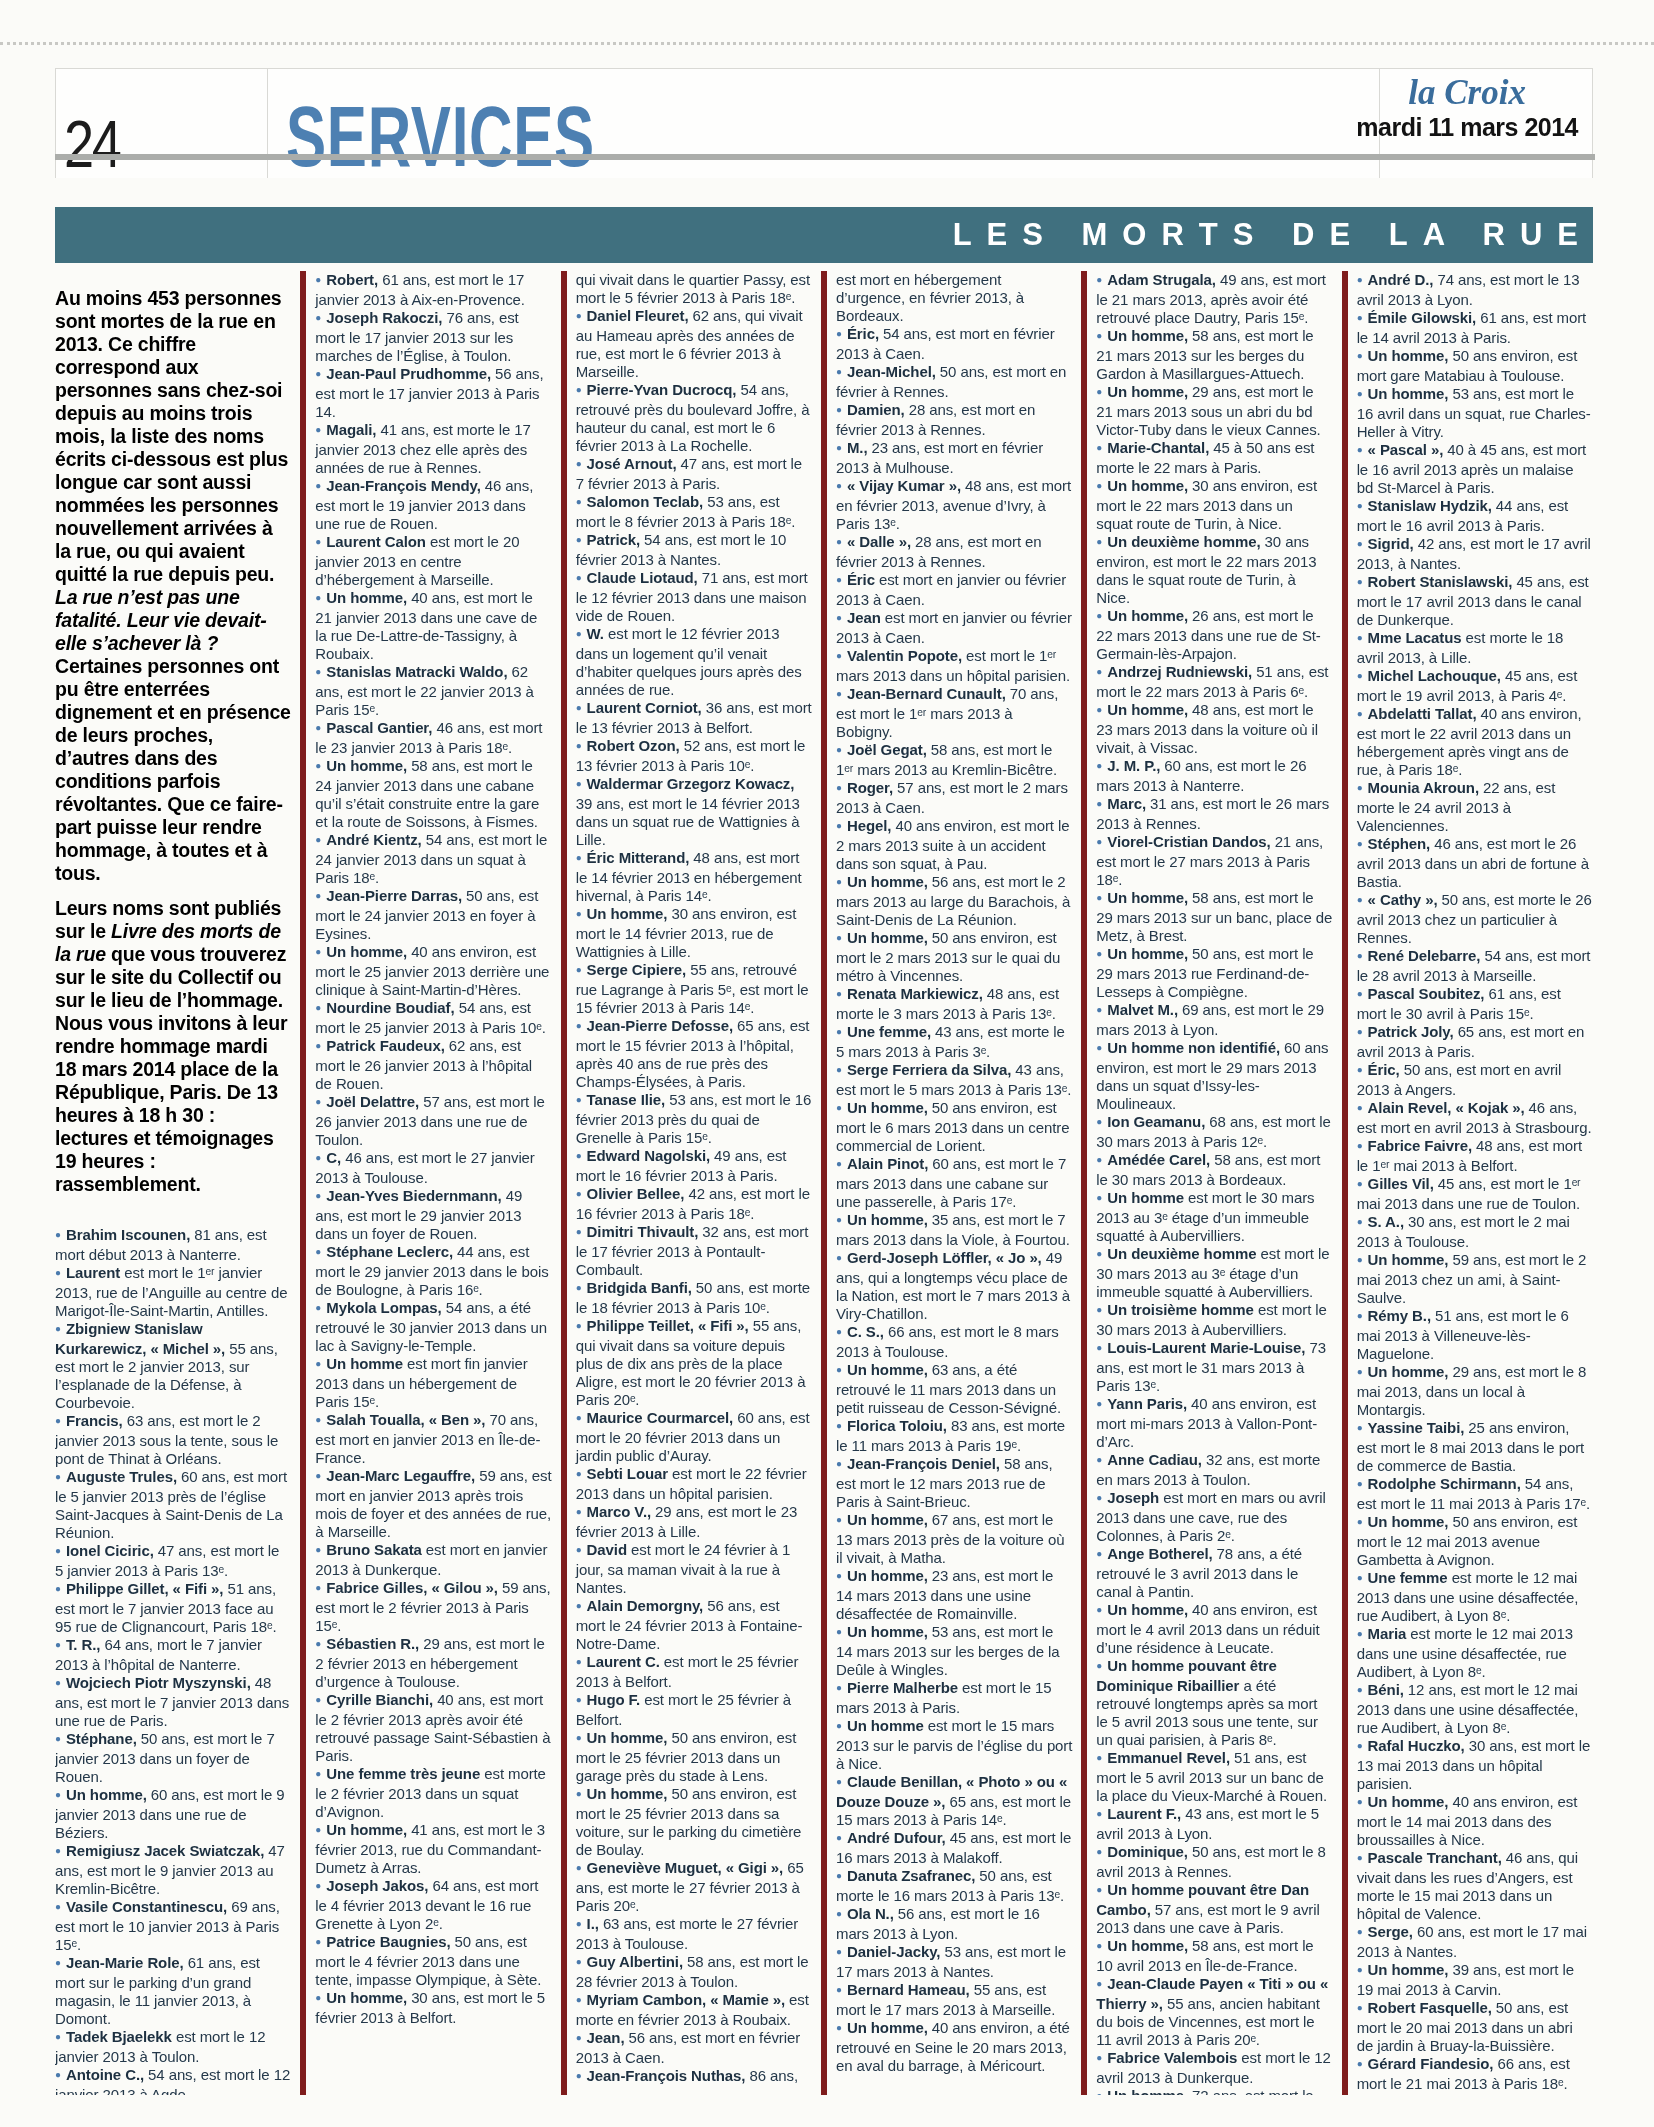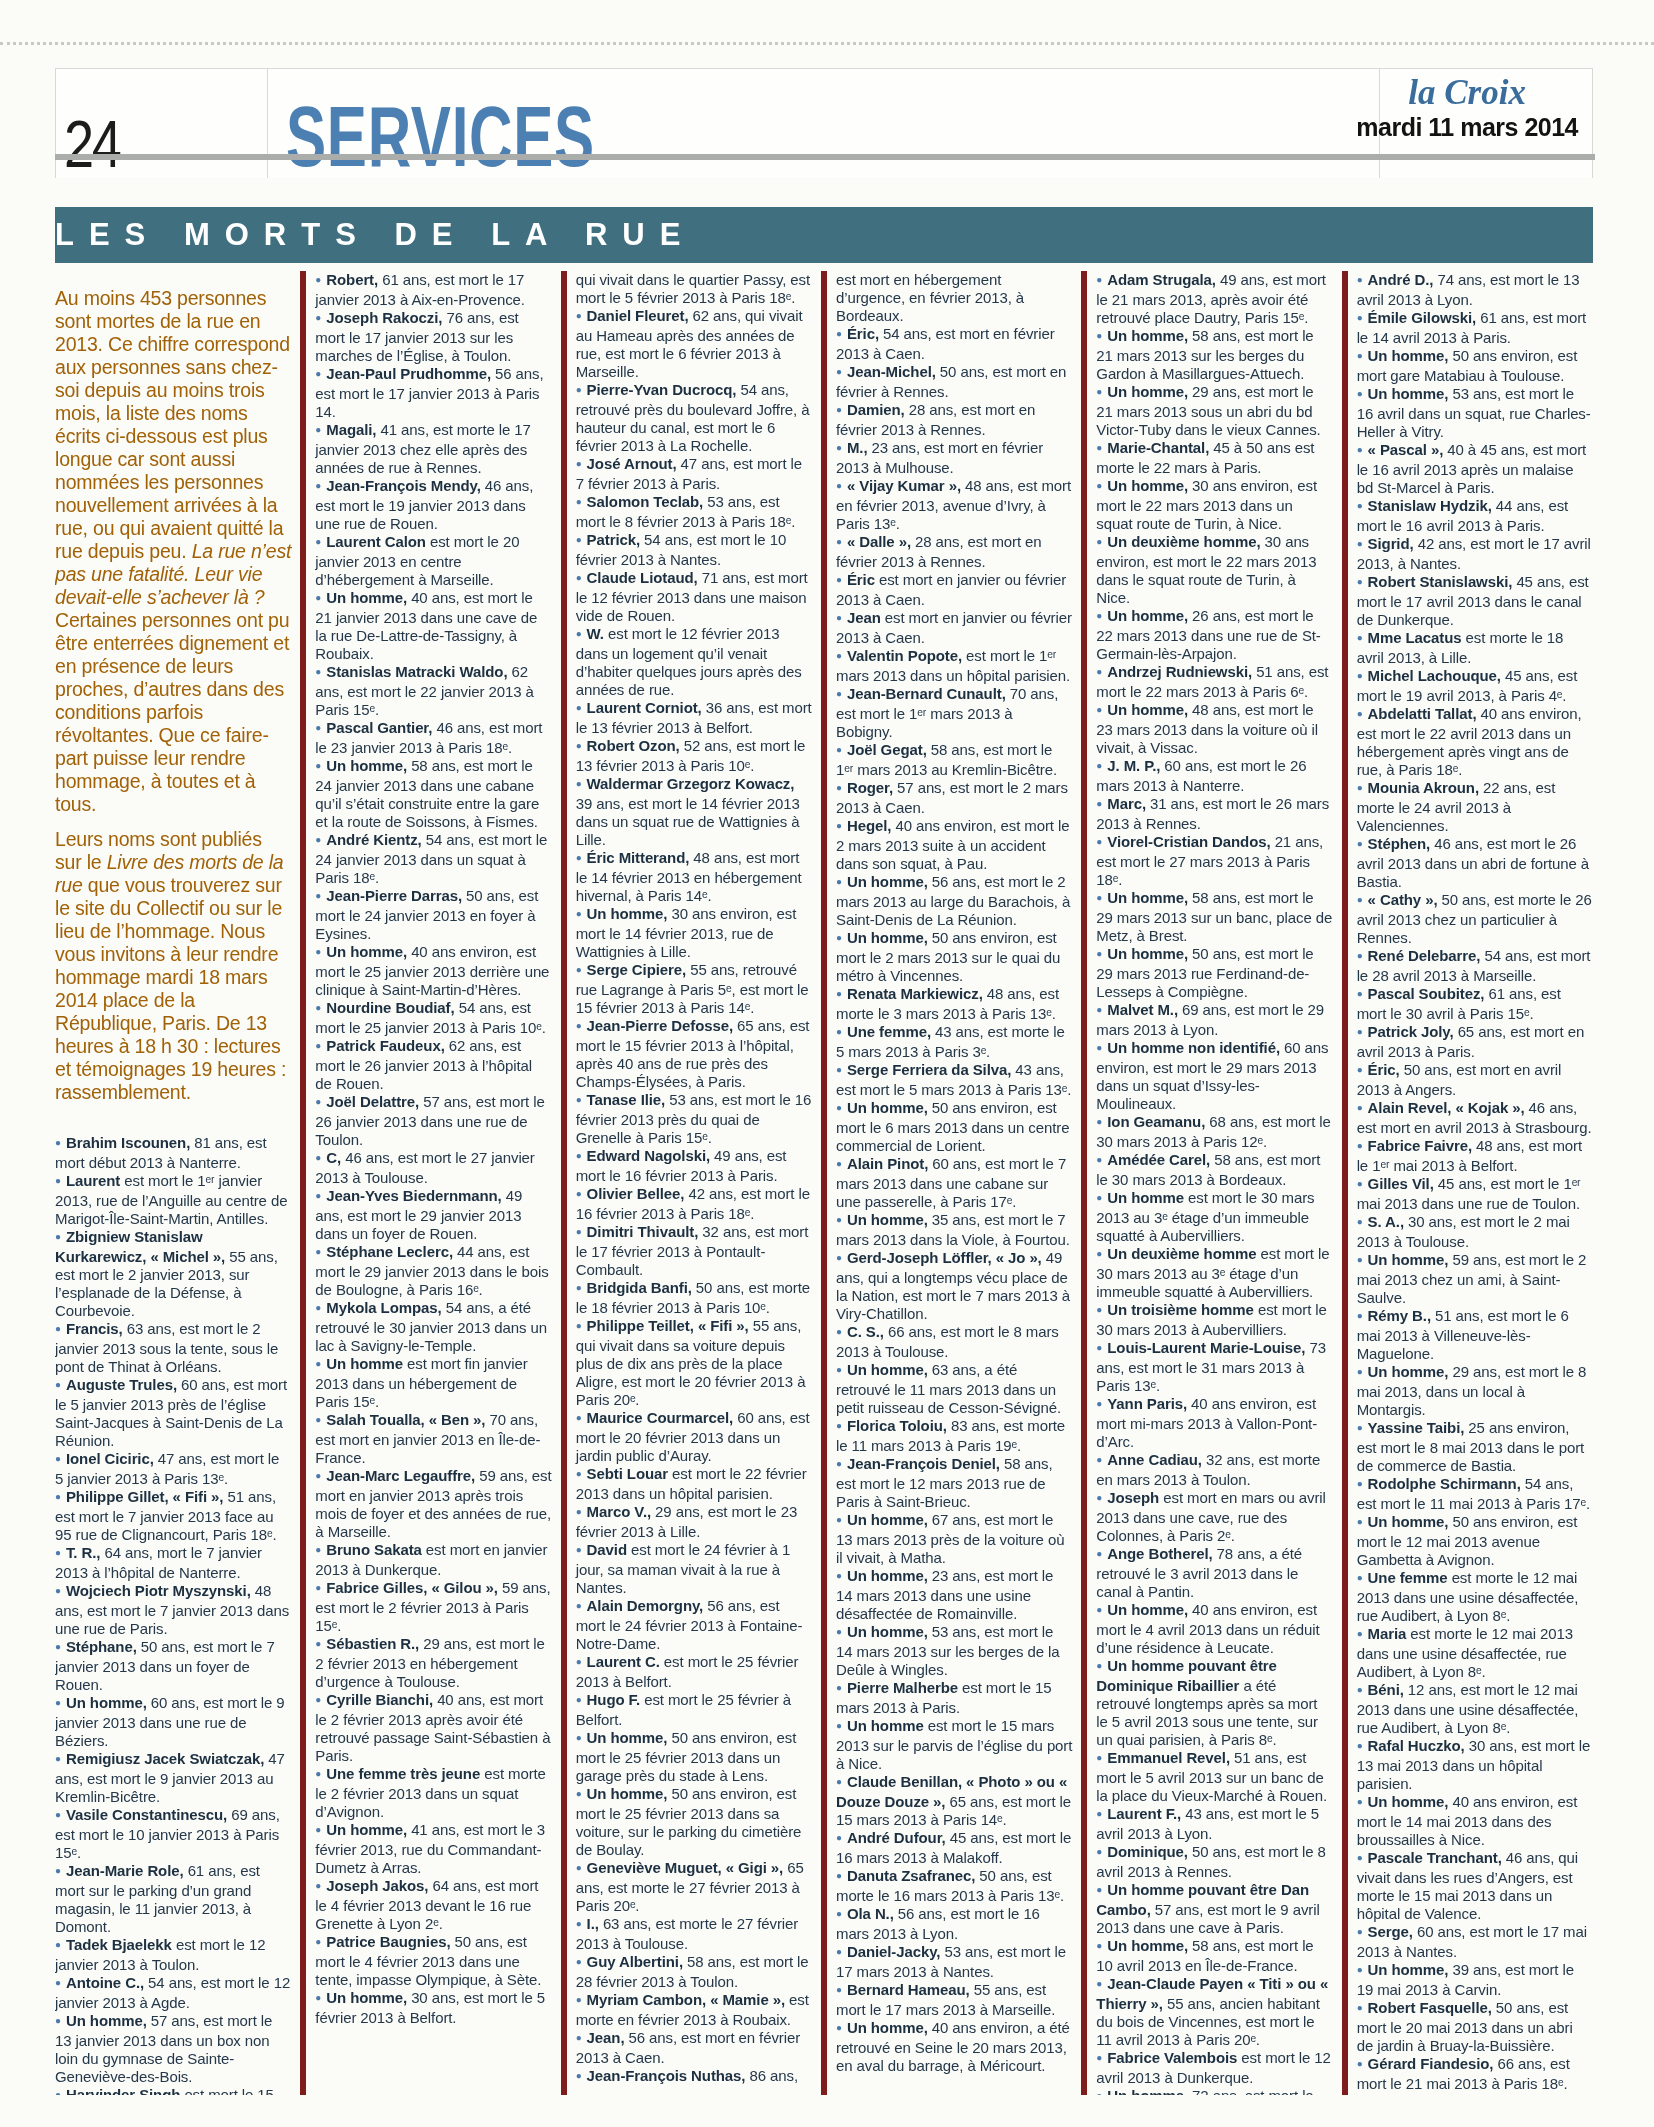--- a/index.html
+++ b/index.html
@@ -28,36 +28,36 @@
   }
   .brand{position:absolute;right:14px;top:6px;text-align:center;line-height:1.05;}
   .brand-name{
     font-family:"Liberation Serif","DejaVu Serif",serif;font-style:italic;font-weight:700;
     font-size:35px;color:#3a6d9c;
   }
   .brand-date{font-size:25px;font-weight:700;color:#131313;letter-spacing:-.5px;margin-top:2px;}
   
   .banner{
     position:absolute;left:55px;top:207px;width:1538px;height:56px;background:#40707f;
-    color:#ffffff;display:flex;align-items:center;justify-content:flex-start;
+    color:#ffffff;display:flex;align-items:center;justify-content:flex-end;
     font-size:31px;font-weight:700;letter-spacing:15px;white-space:nowrap;
   }
   
   .cols{
     position:absolute;left:55px;top:271px;width:1538px;height:1824px;
     display:flex;overflow:hidden;
   }
   .col{flex:1 1 0;padding:0 9px;overflow:hidden;box-sizing:border-box;}
   .col:first-child{padding-left:0;}
   .col:last-child{padding-right:0;}
   .col + .col{border-left:6px solid #7f1d1d;}
   
   .intro-block{padding-top:16px;margin-bottom:30px;}
   .intro-p{
-    font-size:19.5px;line-height:23px;font-weight:400;color:#a16207;
+    font-size:19.5px;line-height:23px;font-weight:700;color:#000000;
     margin:0 0 12px 0;letter-spacing:-.2px;
   }
   .intro-p i{font-style:italic;}
   
   .entry{
     margin:0;font-size:15px;line-height:18px;color:#24384a;letter-spacing:-.1px;
   }
   .entry b{color:#1d3041;font-weight:700;}
   .bullet{color:#4a7aad;font-size:10px;margin-right:5px;position:relative;top:-2px;}
 </style>

